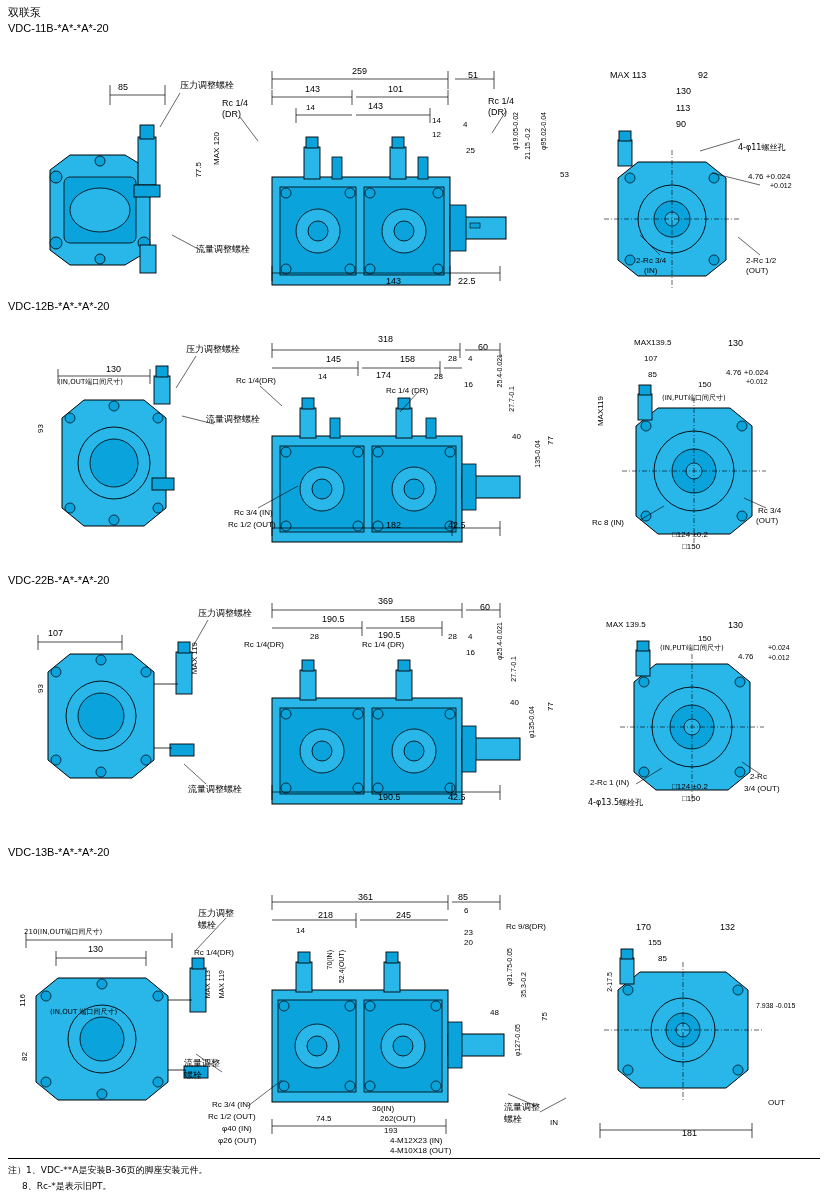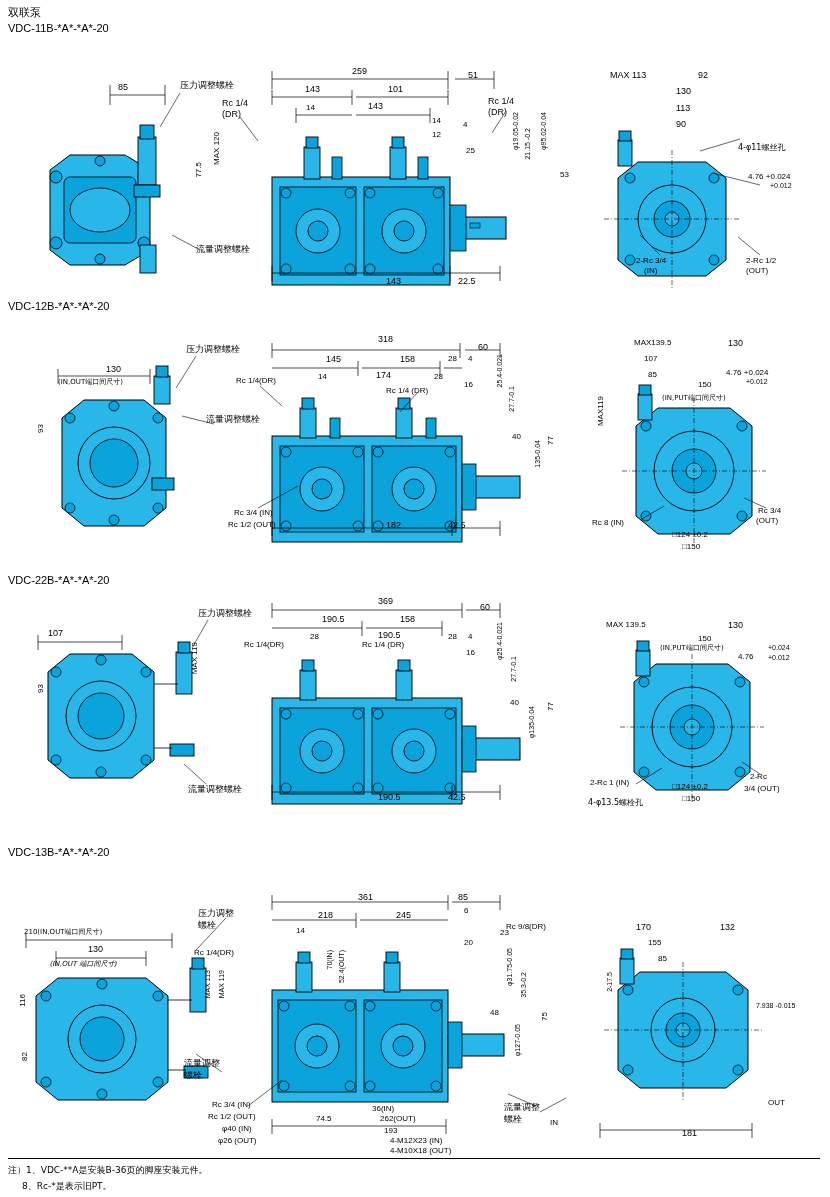--- a/index.html
+++ b/index.html
@@ -561,37 +561,37 @@
         <line x1="600" y1="246" x2="752" y2="246"></line>
         <line x1="600" y1="239" x2="600" y2="254"></line>
         <line x1="752" y1="239" x2="752" y2="254"></line>
       </g>
     </svg>
   </div>
 
   <div>
     <div class="t cn s7" style="left:24px;top:928px;">210(IN,OUT端口间尺寸)</div>
     <div class="t" style="left:88px;top:944px;">130</div>
-    <div class="t cn s7" style="left:50px;top:960px;font-style:italic;">(IN,OUT 端口间尺寸)</div>
+    <div class="t cn s7" style="left:50px;top:1008px;">(IN,OUT 端口间尺寸)</div>
     <div class="t s8 vert" style="left:18px;top:994px;">116</div>
     <div class="t s8 vert" style="left:20px;top:1052px;">82</div>
     <div class="t cn" style="left:198px;top:908px;">压力调整</div>
     <div class="t cn" style="left:198px;top:920px;">螺栓</div>
     <div class="t s8" style="left:194px;top:948px;">Rc 1/4(DR)</div>
     <div class="t s7 vert" style="left:204px;top:970px;">MAX 113</div>
     <div class="t s7 vert" style="left:218px;top:970px;">MAX 119</div>
     <div class="t cn" style="left:184px;top:1058px;">流量调整</div>
     <div class="t cn" style="left:184px;top:1070px;">螺栓</div>
     <div class="t" style="left:358px;top:892px;">361</div>
     <div class="t" style="left:458px;top:892px;">85</div>
     <div class="t" style="left:318px;top:910px;">218</div>
     <div class="t" style="left:396px;top:910px;">245</div>
     <div class="t s8" style="left:464px;top:906px;">6</div>
     <div class="t s8" style="left:296px;top:926px;">14</div>
-    <div class="t s8" style="left:464px;top:928px;margin-left:36px;">23</div>
+    <div class="t s8" style="left:464px;top:928px;">23</div>
     <div class="t s8" style="left:464px;top:938px;">20</div>
     <div class="t s8" style="left:506px;top:922px;">Rc 9/8(DR)</div>
     <div class="t s7 vert" style="left:326px;top:950px;">70(IN)</div>
     <div class="t s7 vert" style="left:338px;top:950px;">52.4(OUT)</div>
     <div class="t s7 vert" style="left:506px;top:948px;">φ31.75-0.05</div>
     <div class="t s7 vert" style="left:520px;top:972px;">35.3-0.2</div>
     <div class="t s8" style="left:490px;top:1008px;">48</div>
     <div class="t s8 vert" style="left:540px;top:1012px;">75</div>
     <div class="t s7 vert" style="left:514px;top:1024px;">φ127-0.05</div>
     <div class="t s8" style="left:372px;top:1104px;">36(IN)</div>

